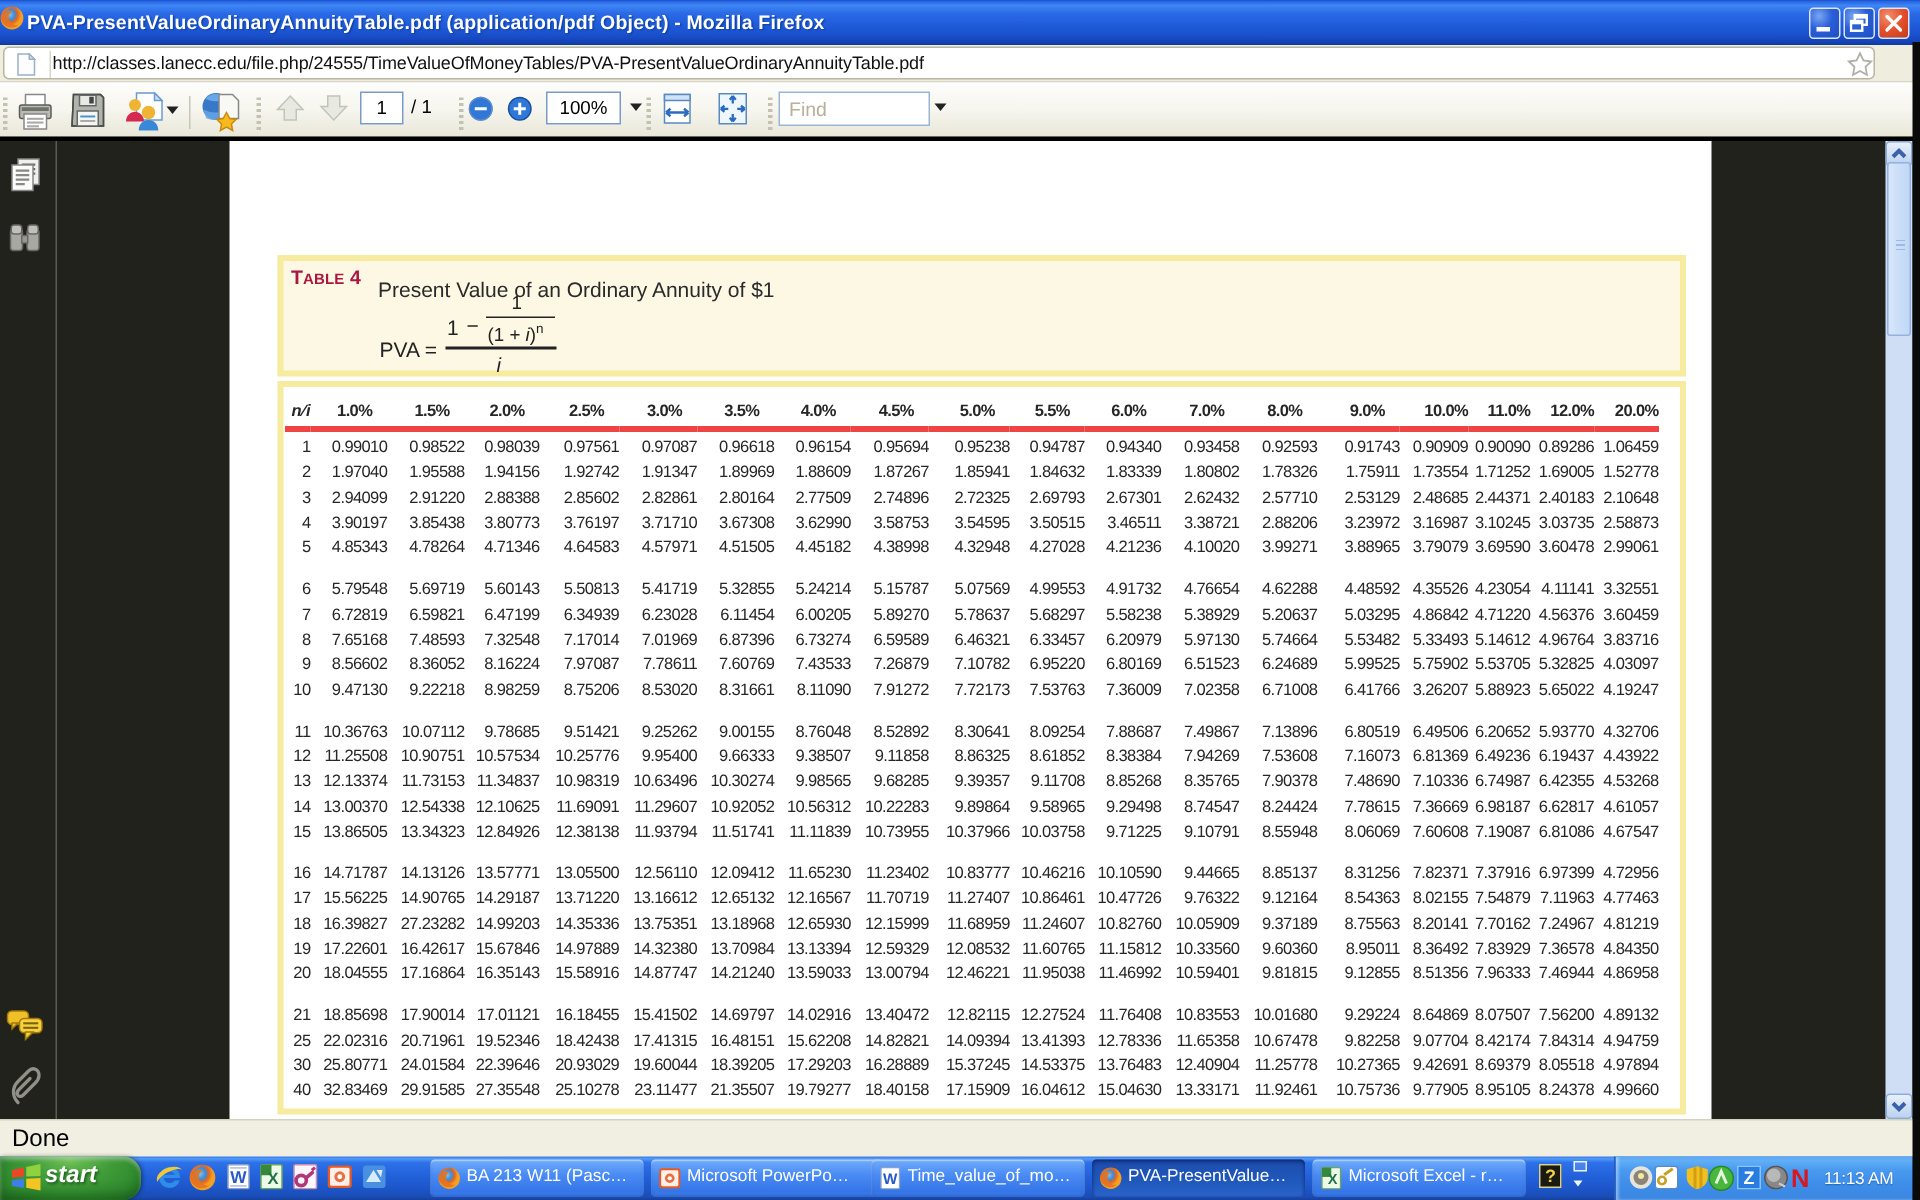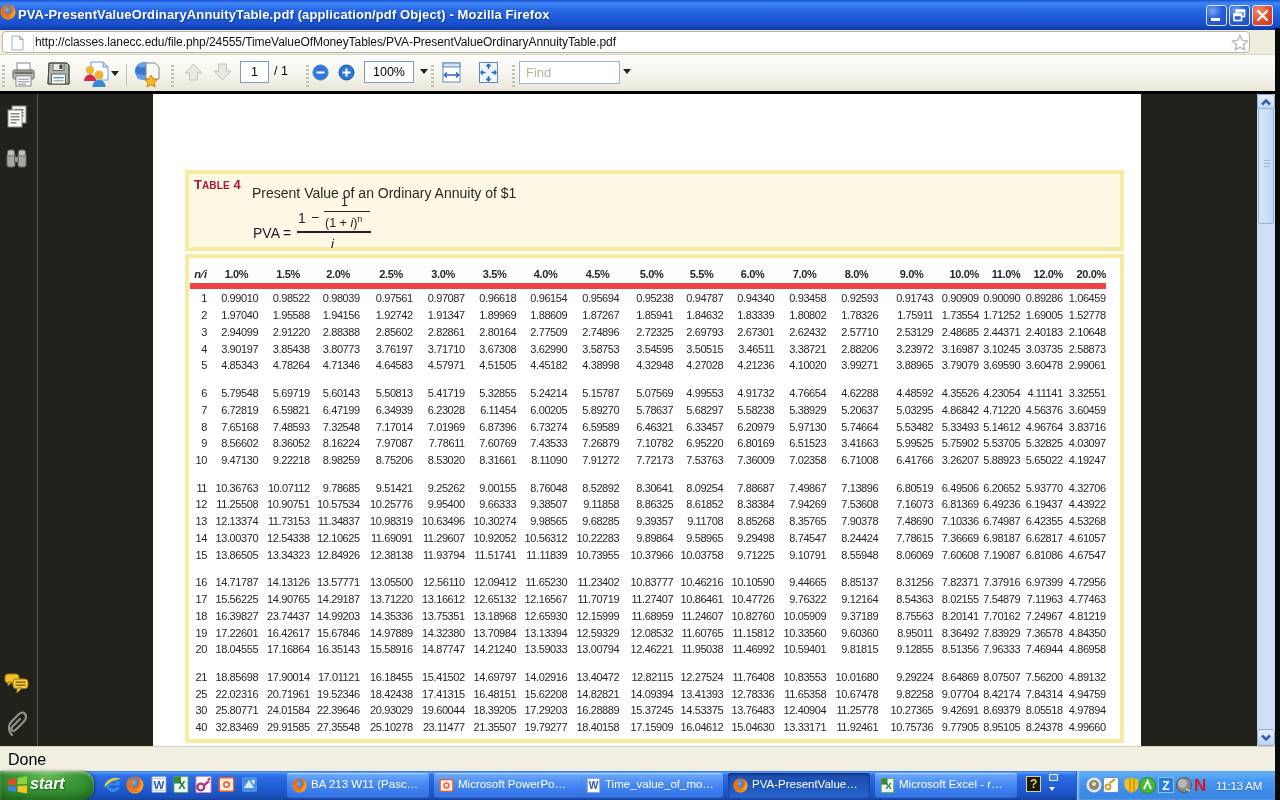--- a/index.html
+++ b/index.html
@@ -71,21 +71,21 @@
 #f-minus{left:311px;top:209px;font-size:14px}
 #f-sn{left:341px;top:195px;font-size:12.5px}
 #f-sbar{left:324px;top:210.5px;width:46px;height:1.5px;background:#222}
 #f-sden{left:325px;top:214px;font-size:12.5px}
 #f-mbar{left:297px;top:231px;width:74px;height:1.6px;background:#222}
 #f-mden{left:331px;top:236px;font-size:13.5px;font-style:italic}
 
 #datatable{position:absolute;left:190px;top:264px;border-collapse:collapse;table-layout:fixed;
  font-family:"Liberation Sans",sans-serif;font-size:11px;color:#262626;letter-spacing:-0.4px}
 #datatable th,#datatable td{text-align:right;padding:0;font-weight:normal;white-space:nowrap}
-#datatable thead th{font-weight:bold;height:22px;vertical-align:middle;border-bottom:6px solid #ef4444}
+#datatable thead th{font-weight:bold;height:22px;vertical-align:middle;border-bottom:4px solid #ef4444}
 #datatable thead th.p{padding-right:10px}
 #datatable tbody tr{height:16.75px}
 #datatable tbody tr.gap{height:10.9px}
 #datatable tbody tr.sp4{height:4px}
 #datatable td.n{padding-right:0}
 </style></head>
 <body>
 <div class="abs" id="titlebar"></div>
 <svg class="abs" style="left:0px;top:4px" width="16" height="16" viewBox="0 0 16 16">
     <defs>
@@ -487,21 +487,21 @@
         <td>8.16224</td>
         <td>7.97087</td>
         <td>7.78611</td>
         <td>7.60769</td>
         <td>7.43533</td>
         <td>7.26879</td>
         <td>7.10782</td>
         <td>6.95220</td>
         <td>6.80169</td>
         <td>6.51523</td>
-        <td>3.41663</td>
+        <td>6.24689</td>
         <td>5.99525</td>
         <td>5.75902</td>
         <td>5.53705</td>
         <td>5.32825</td>
         <td>4.03097</td>
       </tr>
 <tr>
         <td class="n">10</td>
         <td>9.47130</td>
         <td>9.22218</td>
@@ -671,21 +671,21 @@
         <td>9.12164</td>
         <td>8.54363</td>
         <td>8.02155</td>
         <td>7.54879</td>
         <td>7.11963</td>
         <td>4.77463</td>
       </tr>
 <tr>
         <td class="n">18</td>
         <td>16.39827</td>
-        <td>23.74437</td>
+        <td>27.23282</td>
         <td>14.99203</td>
         <td>14.35336</td>
         <td>13.75351</td>
         <td>13.18968</td>
         <td>12.65930</td>
         <td>12.15999</td>
         <td>11.68959</td>
         <td>11.24607</td>
         <td>10.82760</td>
         <td>10.05909</td>

